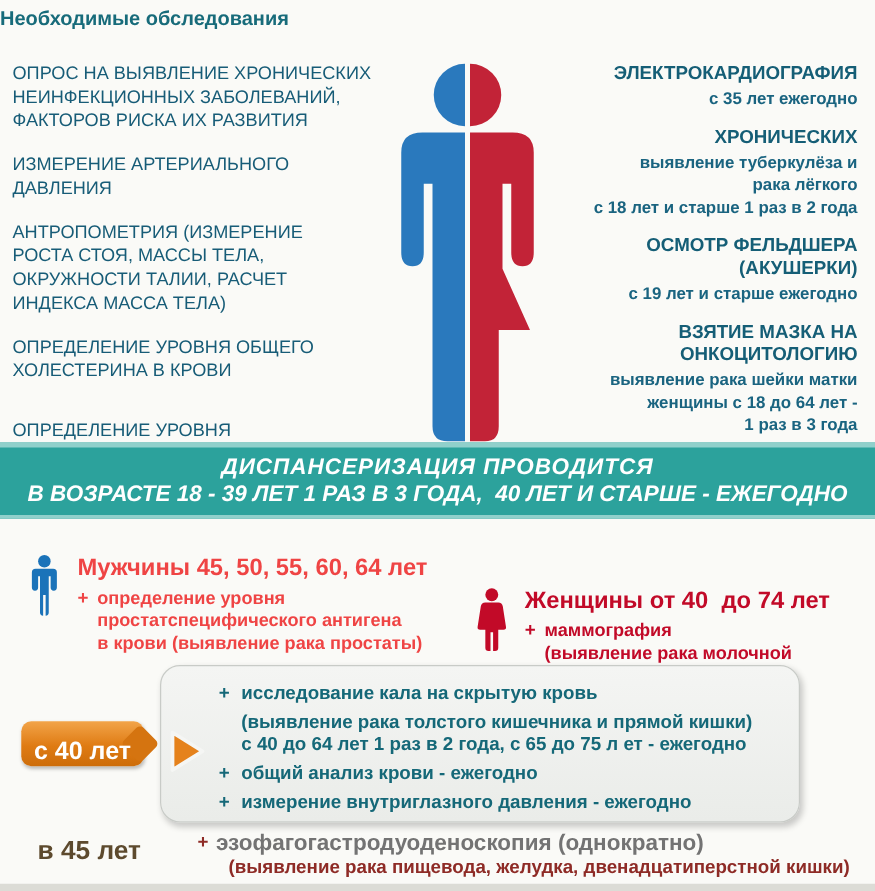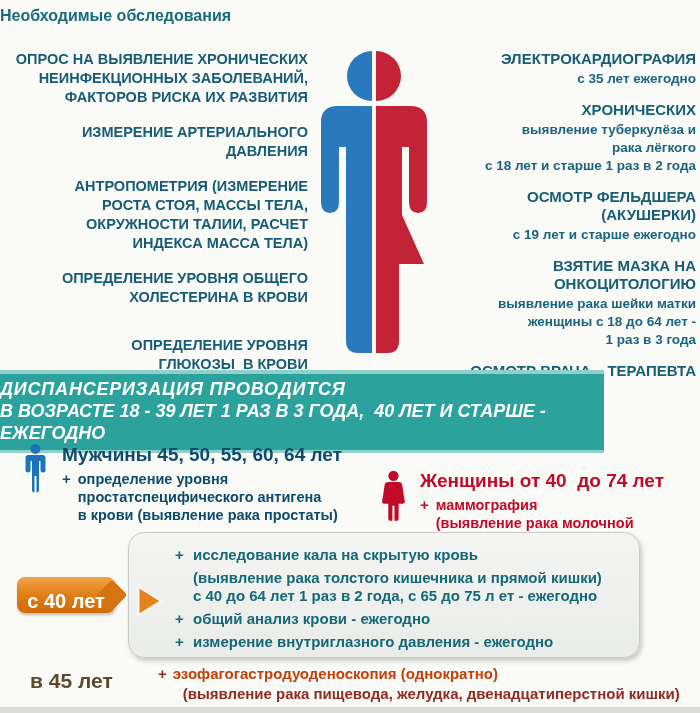--- a/index.html
+++ b/index.html
@@ -9,50 +9,50 @@
     font-family:"Liberation Sans",sans-serif;
   }
   .pre{white-space:pre-wrap;}
 
   
   .title{position:absolute;left:0;top:7px;width:700px;
     font-size:16px;font-weight:bold;color:#176B7A;}
 
   
   .left-col{position:absolute;left:10px;top:50px;width:298px;}
-  .left-item{font-size:14.5px;font-weight:bold;color:#175C77;
-    line-height:19px;margin-bottom:16px;text-align:right;}
+  .left-item{font-size:14.5px;font-weight:normal;color:#175C77;
+    line-height:19px;margin-bottom:16px;}
   .left-item.last{margin-top:29px;}
 
   
-  .right-col{position:absolute;left:438px;top:50px;width:258px;text-align:right;}
+  .right-col{position:absolute;left:428px;top:50px;width:258px;text-align:right;}
   .right-item{margin-bottom:13px;}
   .right-item .h{font-size:15px;font-weight:bold;color:#155E76;line-height:18px;}
   .right-item .s{font-size:13.5px;font-weight:bold;color:#1A6480;line-height:18px;margin-top:2px;}
 
   
   .figure{position:absolute;left:308px;top:50px;width:132px;height:312px;}
 
   
-  .banner{position:absolute;left:0;top:370px;width:604px;box-sizing:border-box;
+  .banner{position:absolute;left:0;top:354px;width:700px;box-sizing:border-box;
     background:#2CA29C;border-top:4px solid #90D0CB;border-bottom:3px solid #90D0CB;
-    color:#FFFFFF;font-style:italic;font-weight:bold;
+    color:#FFFFFF;text-align:center;font-style:italic;font-weight:bold;
     padding:4px 0 6px 0;}
   .banner .l1{font-size:18px;line-height:22px;letter-spacing:0.8px;}
   .banner .l2{font-size:18px;line-height:22px;}
 
   
   .gender{position:absolute;top:444px;display:flex;align-items:flex-start;gap:13px;}
   .gender.men{left:22px;width:345px;}
   .gender.women{left:380px;width:316px;margin-top:26px;}
   .g-heading{font-size:19px;font-weight:bold;line-height:22px;}
   .g-line{display:flex;gap:7px;margin-top:4px;}
   .g-plus{font-size:15px;font-weight:bold;line-height:18px;}
   .g-text{font-size:14.5px;font-weight:bold;line-height:18px;}
-  .men .g-heading,.men .g-plus,.men .g-text{color:#0c4a6e;}
+  .men .g-heading,.men .g-plus,.men .g-text{color:#ef4444;}
   .women .g-heading,.women .g-plus,.women .g-text{color:#C20A28;}
 
   
   .box{position:absolute;left:128px;top:532px;width:512px;height:126px;box-sizing:border-box;
     background:linear-gradient(180deg,#F4F5F3 0%,#EAECE9 100%);
     border:1px solid #C8CBC7;border-radius:16px;
     box-shadow:2px 3px 5px rgba(0,0,0,0.20);
     padding:13px 14px 8px 46px;}
   .box-item{display:flex;gap:8px;margin-bottom:5px;}
   .box-item .b-plus{width:10px;font-size:15px;font-weight:bold;color:#156878;line-height:18px;}
@@ -68,21 +68,21 @@
   .tag::after{content:"";position:absolute;right:-8px;top:50%;width:22px;height:22px;
     transform:translateY(-50%) rotate(45deg);
     background:#D57410;border-radius:4px;z-index:-1;}
   .tag-arrow{position:absolute;left:134px;top:583px;z-index:3;}
 
   
   .age45-label{position:absolute;left:30px;top:669px;
     font-size:21px;font-weight:bold;color:#5D4A2E;}
   .age45{position:absolute;left:158px;top:664px;display:flex;gap:6px;}
   .age45 .a-plus{font-size:15px;font-weight:bold;color:#8E2B26;line-height:20px;}
-  .age45 .l1{font-size:15px;font-weight:bold;color:#c2410c;line-height:20px;}
+  .age45 .l1{font-size:18px;font-weight:bold;color:#737373;line-height:20px;}
   .age45 .l2{font-size:15px;font-weight:bold;color:#8E2B26;line-height:20px;padding-left:10px;}
 
   .bottom-strip{position:absolute;left:0;top:707px;width:700px;height:6px;background:#DCDCD6;}
 </style>
 </head>
 <body>
 
 <div class="stage">
 
   <div class="title pre">Необходимые обследования</div>

